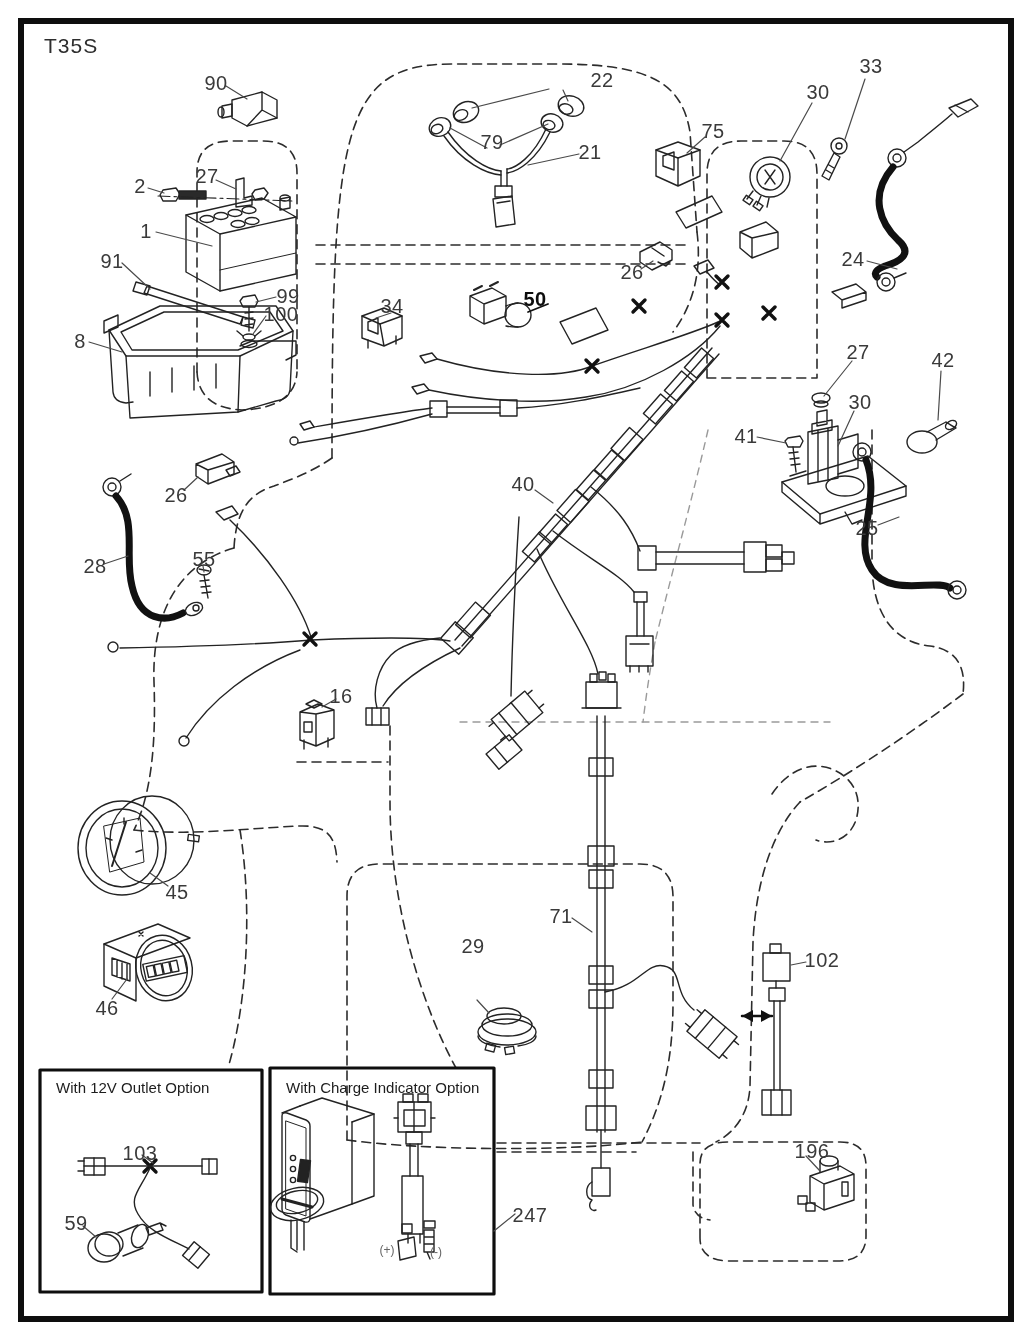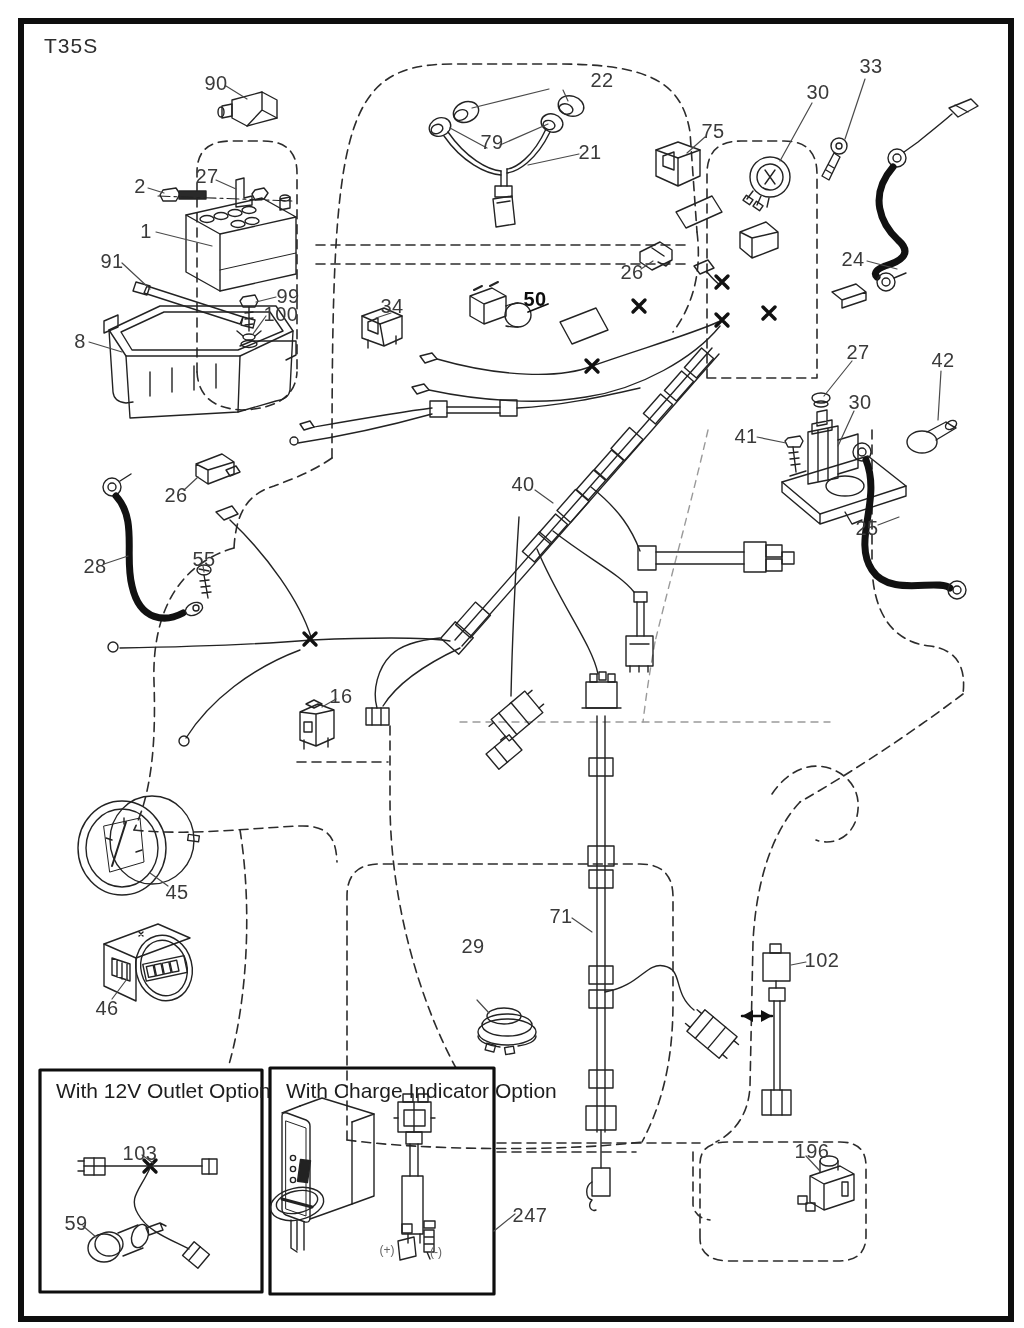--- a/index.html
+++ b/index.html
@@ -4,21 +4,21 @@
 <style>
   html,body{margin:0;padding:0;background:#e8e8e8;}
   #page{position:relative;width:1024px;height:1328px;background:#ffffff;overflow:hidden;
         font-family:"Liberation Sans", sans-serif;}
   #frame{position:absolute;left:18px;top:18px;width:984px;height:1292px;border:6px solid #0e0e0e;}
   #art{position:absolute;left:0;top:0;}
   .callout{position:absolute;transform:translate(-50%,-50%);font-size:20px;color:#3a3a3a;
            white-space:nowrap;letter-spacing:.5px;}
   .callout.bold{font-weight:bold;color:#0d0d0d;}
   #diagram-title{position:absolute;left:44px;top:34px;font-size:21px;color:#2e2e2e;letter-spacing:1px;}
-  .box-title{position:absolute;font-size:21px;color:#1d1d1d;}
+  .box-title{position:absolute;font-size:15px;color:#1d1d1d;}
   #box-a-title{left:56px;top:1079px;}
   #box-b-title{left:286px;top:1047px;margin-top:32px;}
   .term-label{position:absolute;font-size:12px;color:#666;transform:translate(-50%,-50%);}
   #term-pos{left:387px;top:1250px;}
   #term-neg{left:436px;top:1252px;}
 </style>
 </head>
 <body>
 
 <div id="page">

